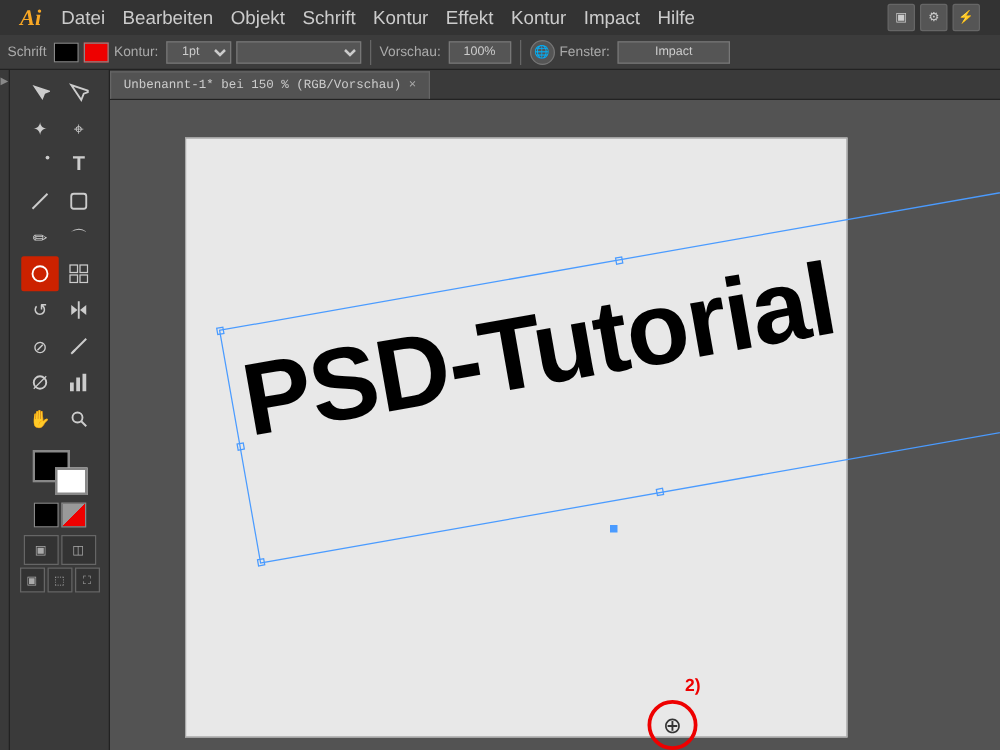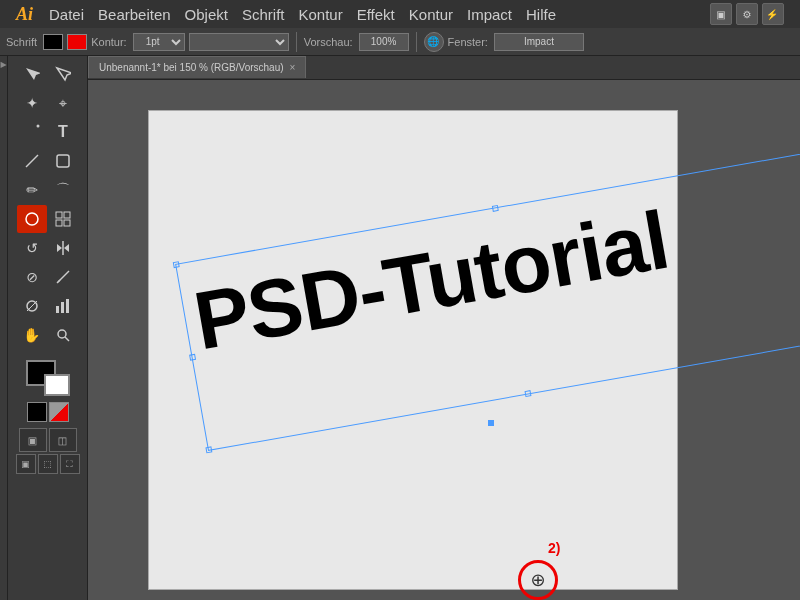--- a/index.html
+++ b/index.html
@@ -187,23 +187,25 @@
       display: flex;
       flex-direction: column;
       overflow: hidden;
     }
 
     
     #tab-bar {
       height: 24px;
       background: #3a3a3a;
       display: flex;
+      align-items: flex-end;
       padding-left: 0;
       border-bottom: 1px solid #222;
       flex-shrink: 0;
+      font-family: Liberation Mono, monospace;
     }
     .tab {
       height: 22px;
       padding: 0 10px;
       background: #535353;
       border: 1px solid #666;
       border-bottom: none;
       color: #ccc;
       font-size: 10px;
       display: flex; align-items: center; gap: 6px;

